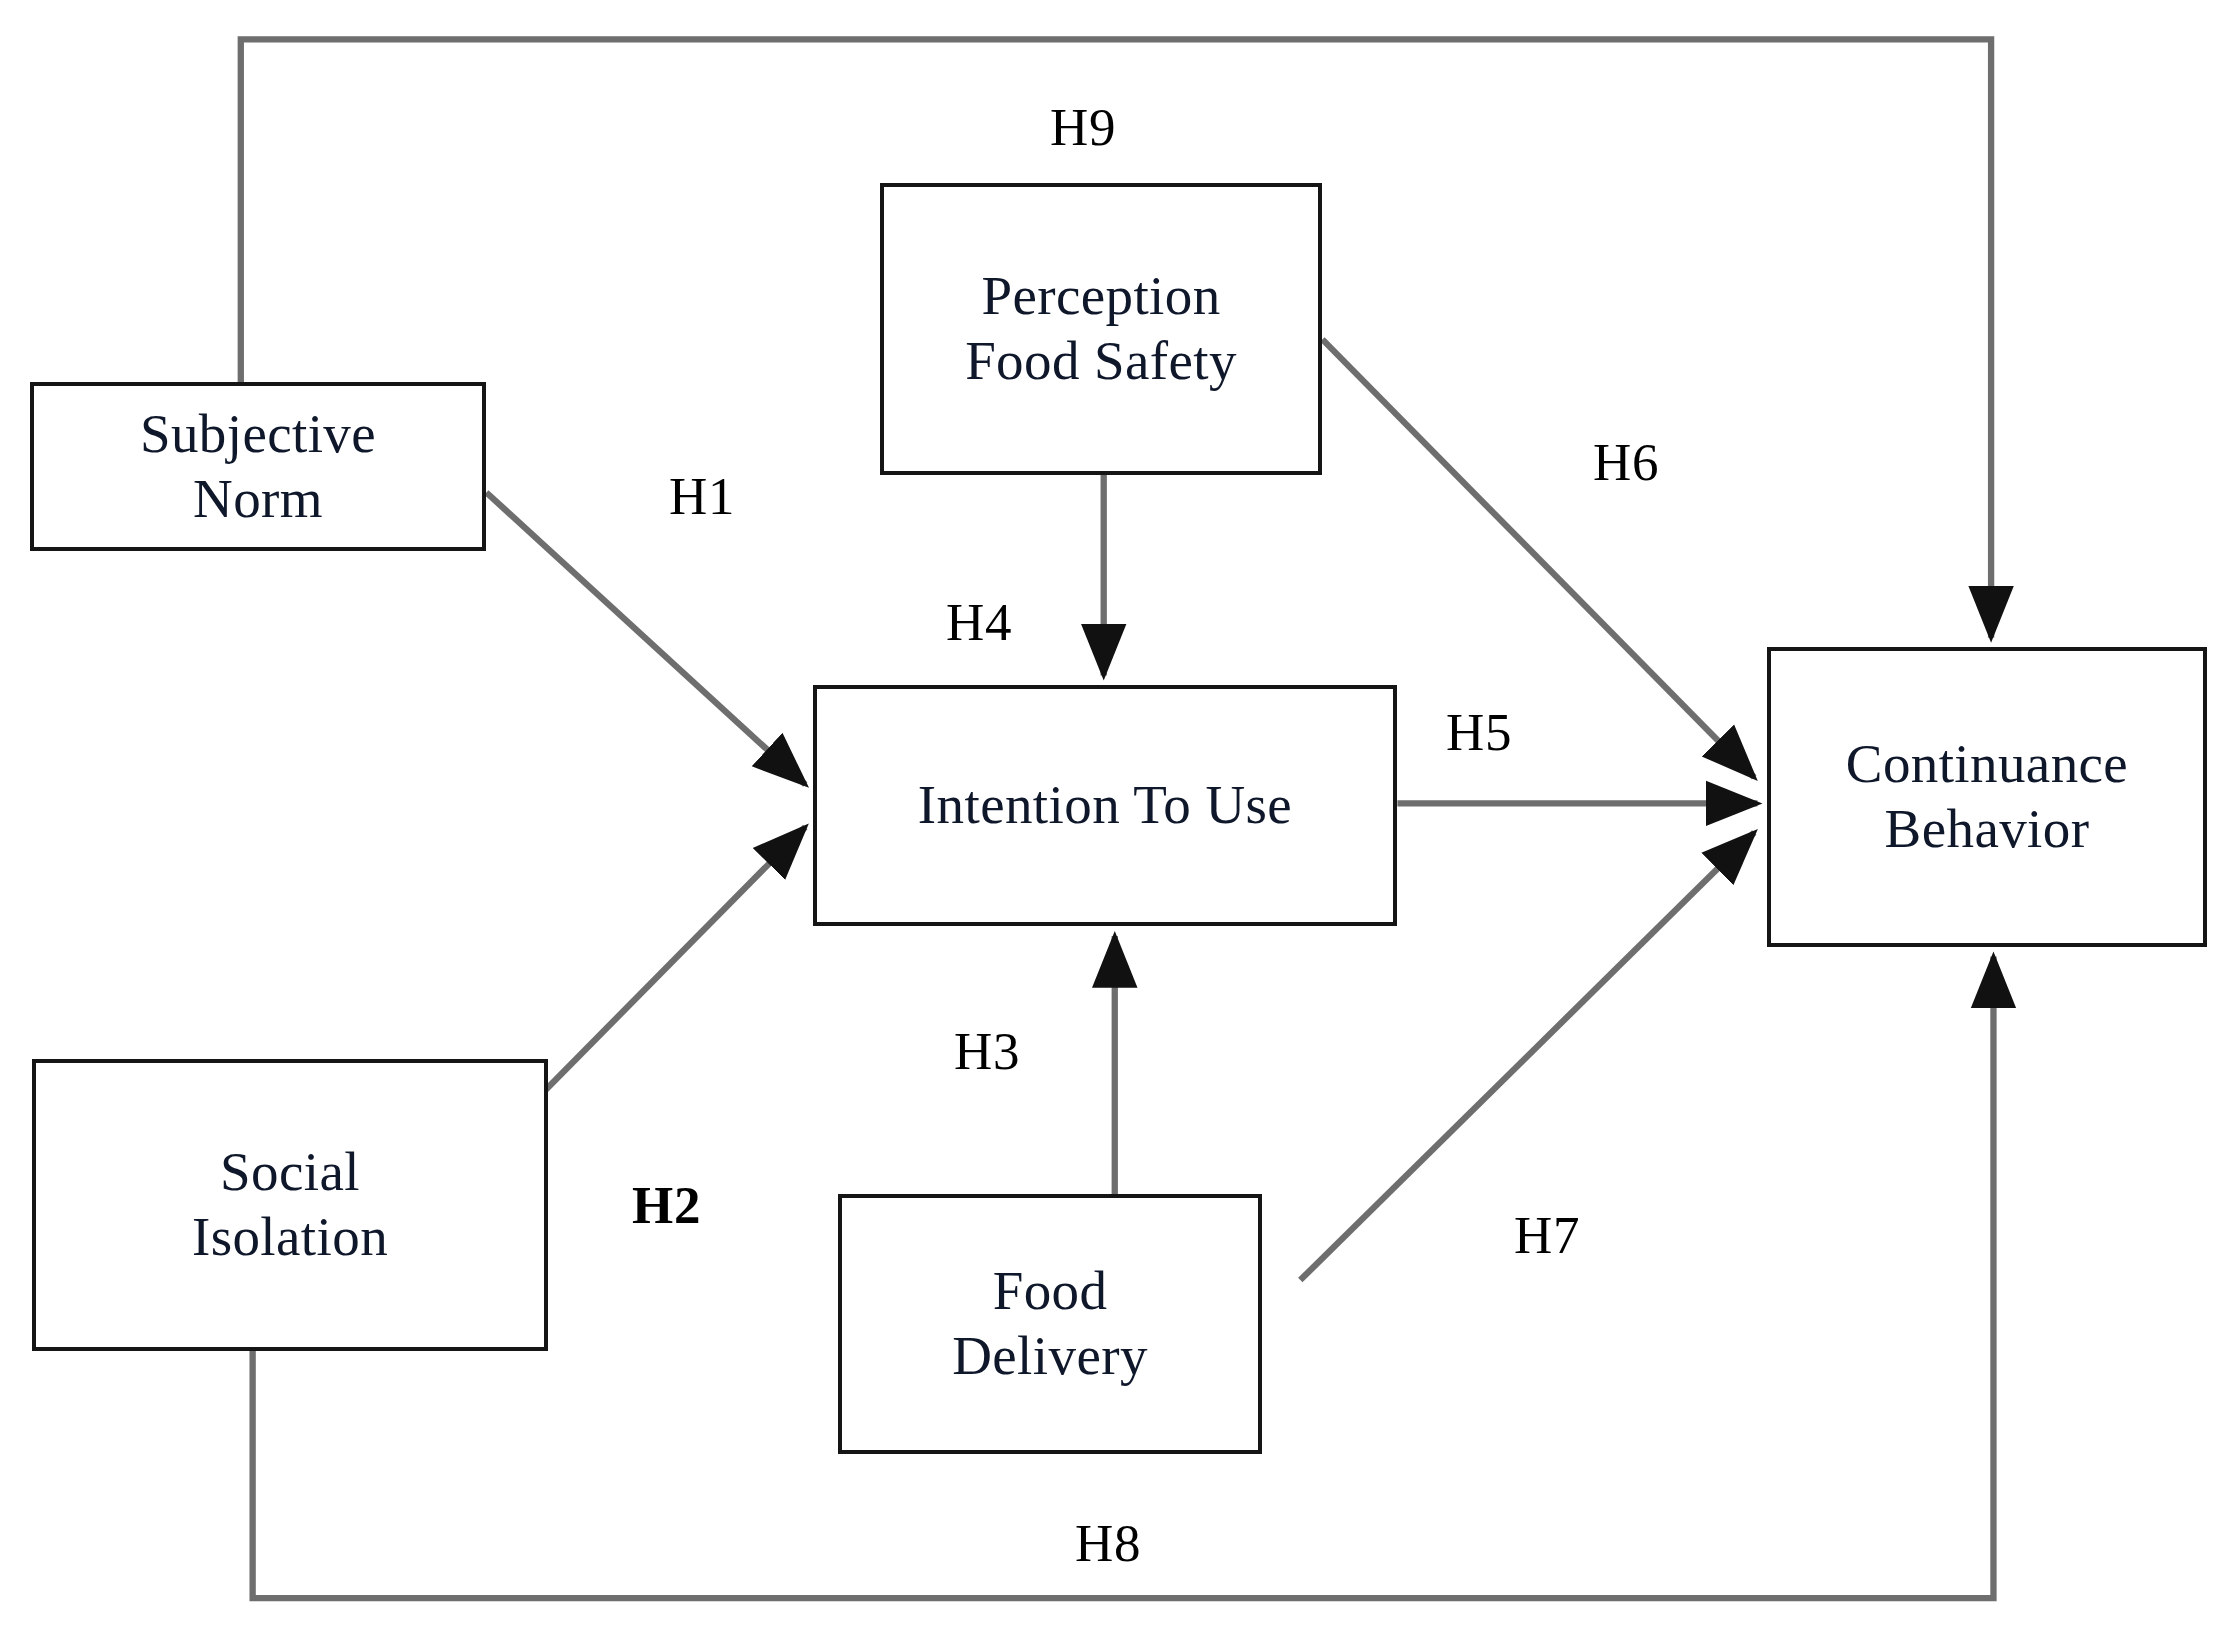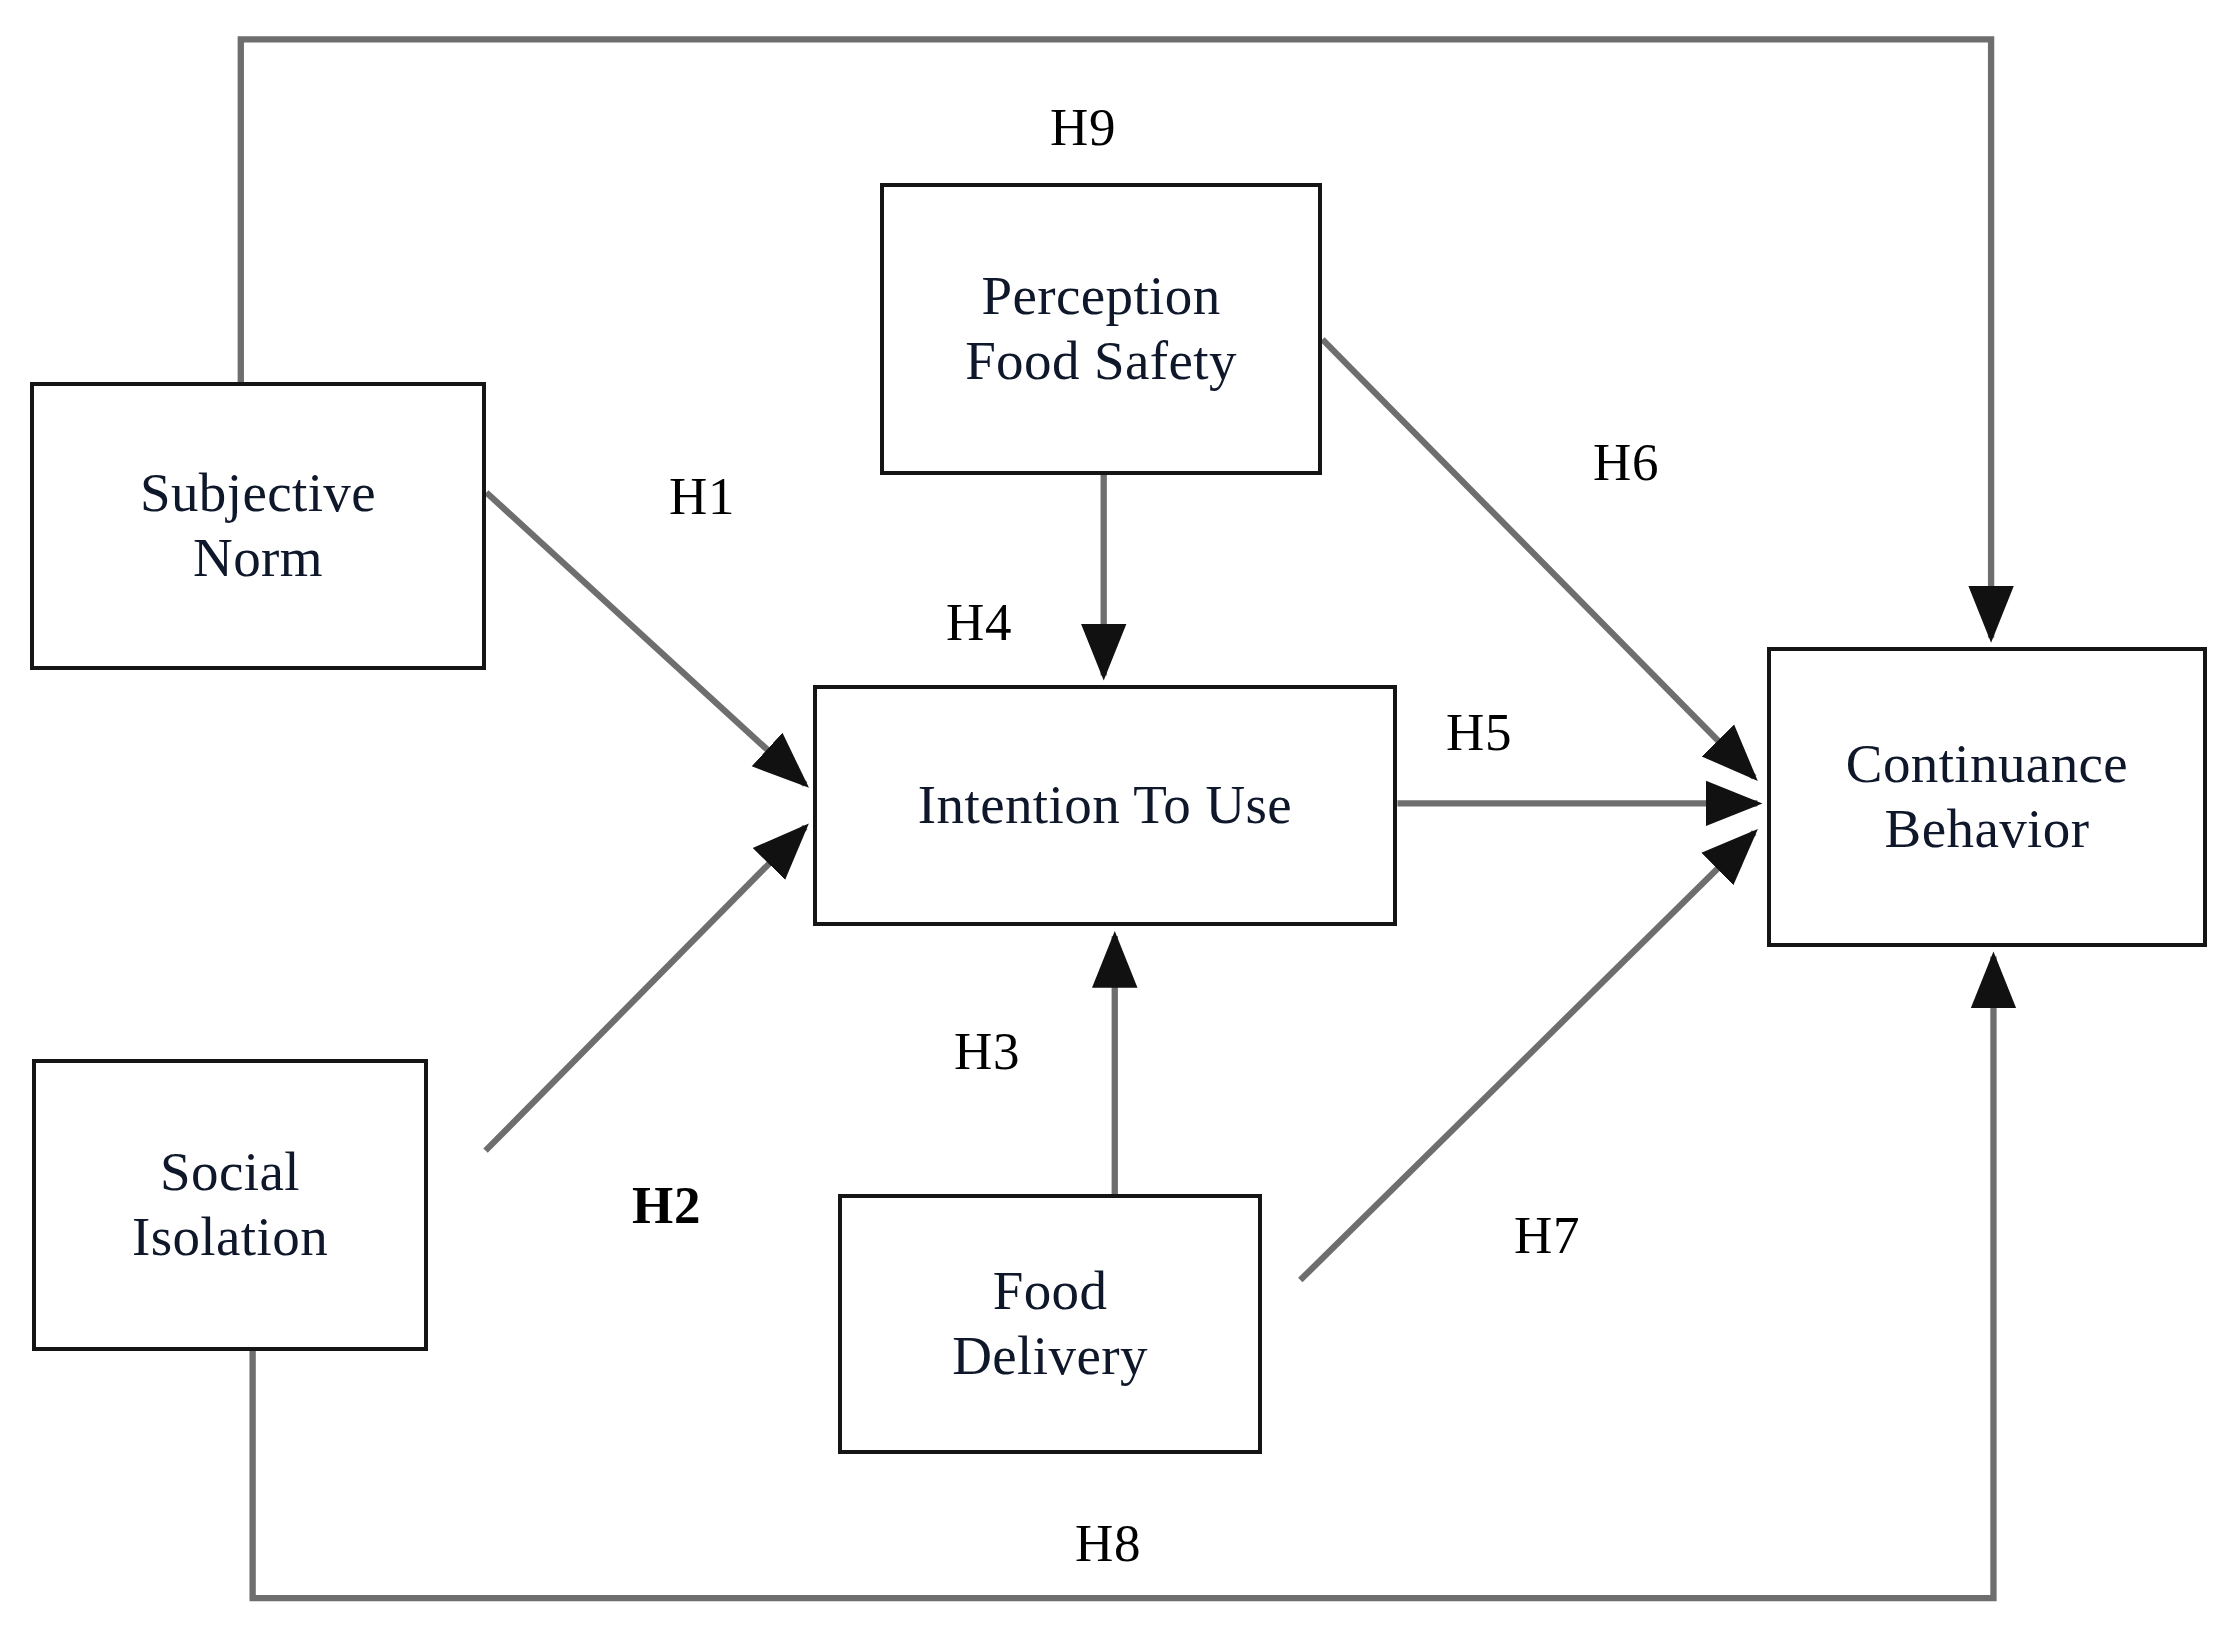--- a/index.html
+++ b/index.html
@@ -41,25 +41,25 @@
   .hlabel {
     position: absolute;
     color: #000000;
     font-size: 53px;
     line-height: 1;
     letter-spacing: 0.8px;
     z-index: 4;
     white-space: nowrap;
   }
   
-  #node-subjective-norm { left: 30px;   top: 382px;  width: 456px;  height: 288px; }
+  #node-subjective-norm { left: 30px;   top: 382px;  width: 456px;  height: 169px; }
   #node-perception-food-safety { left: 880px; top: 183px;  width: 442px;  height: 292px; }
   #node-behavioral-intention { left: 813px; top: 685px;  width: 584px;  height: 241px; }
   #node-continuance-behavior { left: 1767px; top: 647px;  width: 440px;  height: 300px; }
-  #node-social-isolation { left: 32px;   top: 1059px; width: 396px;  height: 292px; }
+  #node-social-isolation { left: 32px;   top: 1059px; width: 516px;  height: 292px; }
   #node-food-delivery { left: 838px; top: 1194px; width: 424px;  height: 260px; }
 
   
   #label-h1 { left: 669px;  top: 470px;  }
   #label-h2 { left: 632px;  top: 1179px; font-weight: bold; }
   #label-h3 { left: 954px; top: 1025px; }
   #label-h4 { left: 946px; top: 596px;  }
   #label-h5 { left: 1446px; top: 706px;  }
   #label-h6 { left: 1593px; top: 436px;  }
   #label-h7 { left: 1514px; top: 1209px; }

